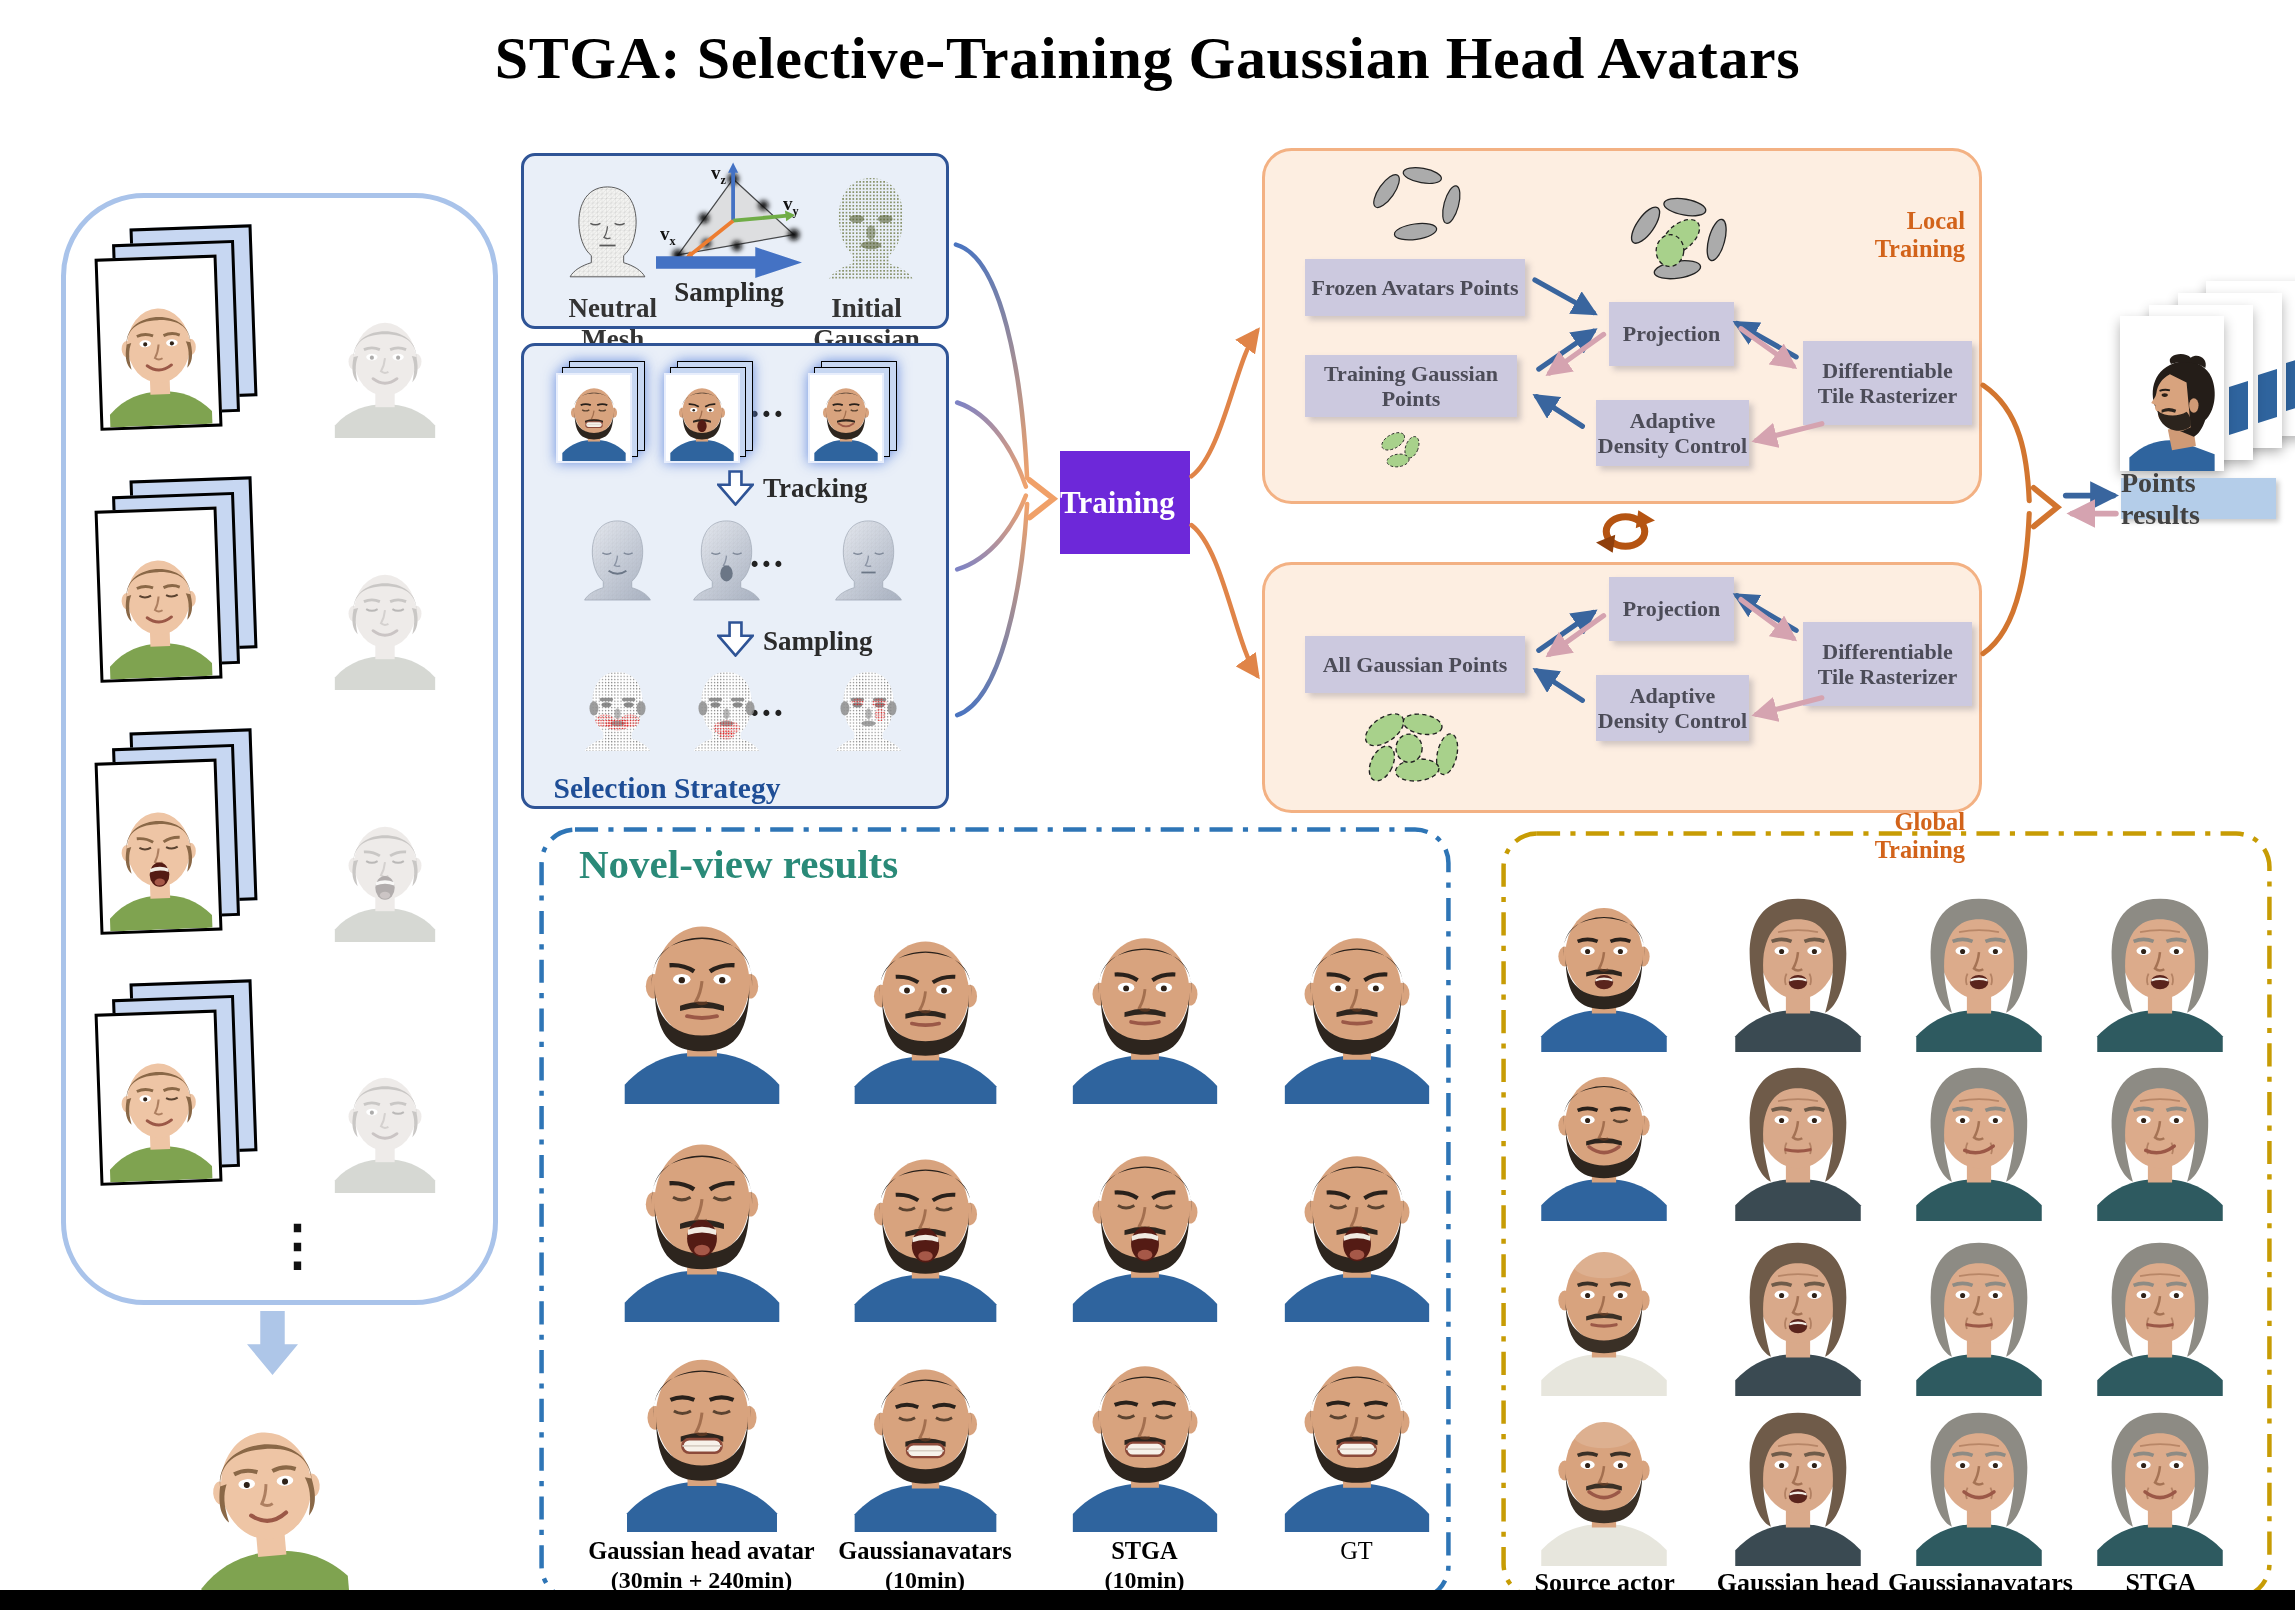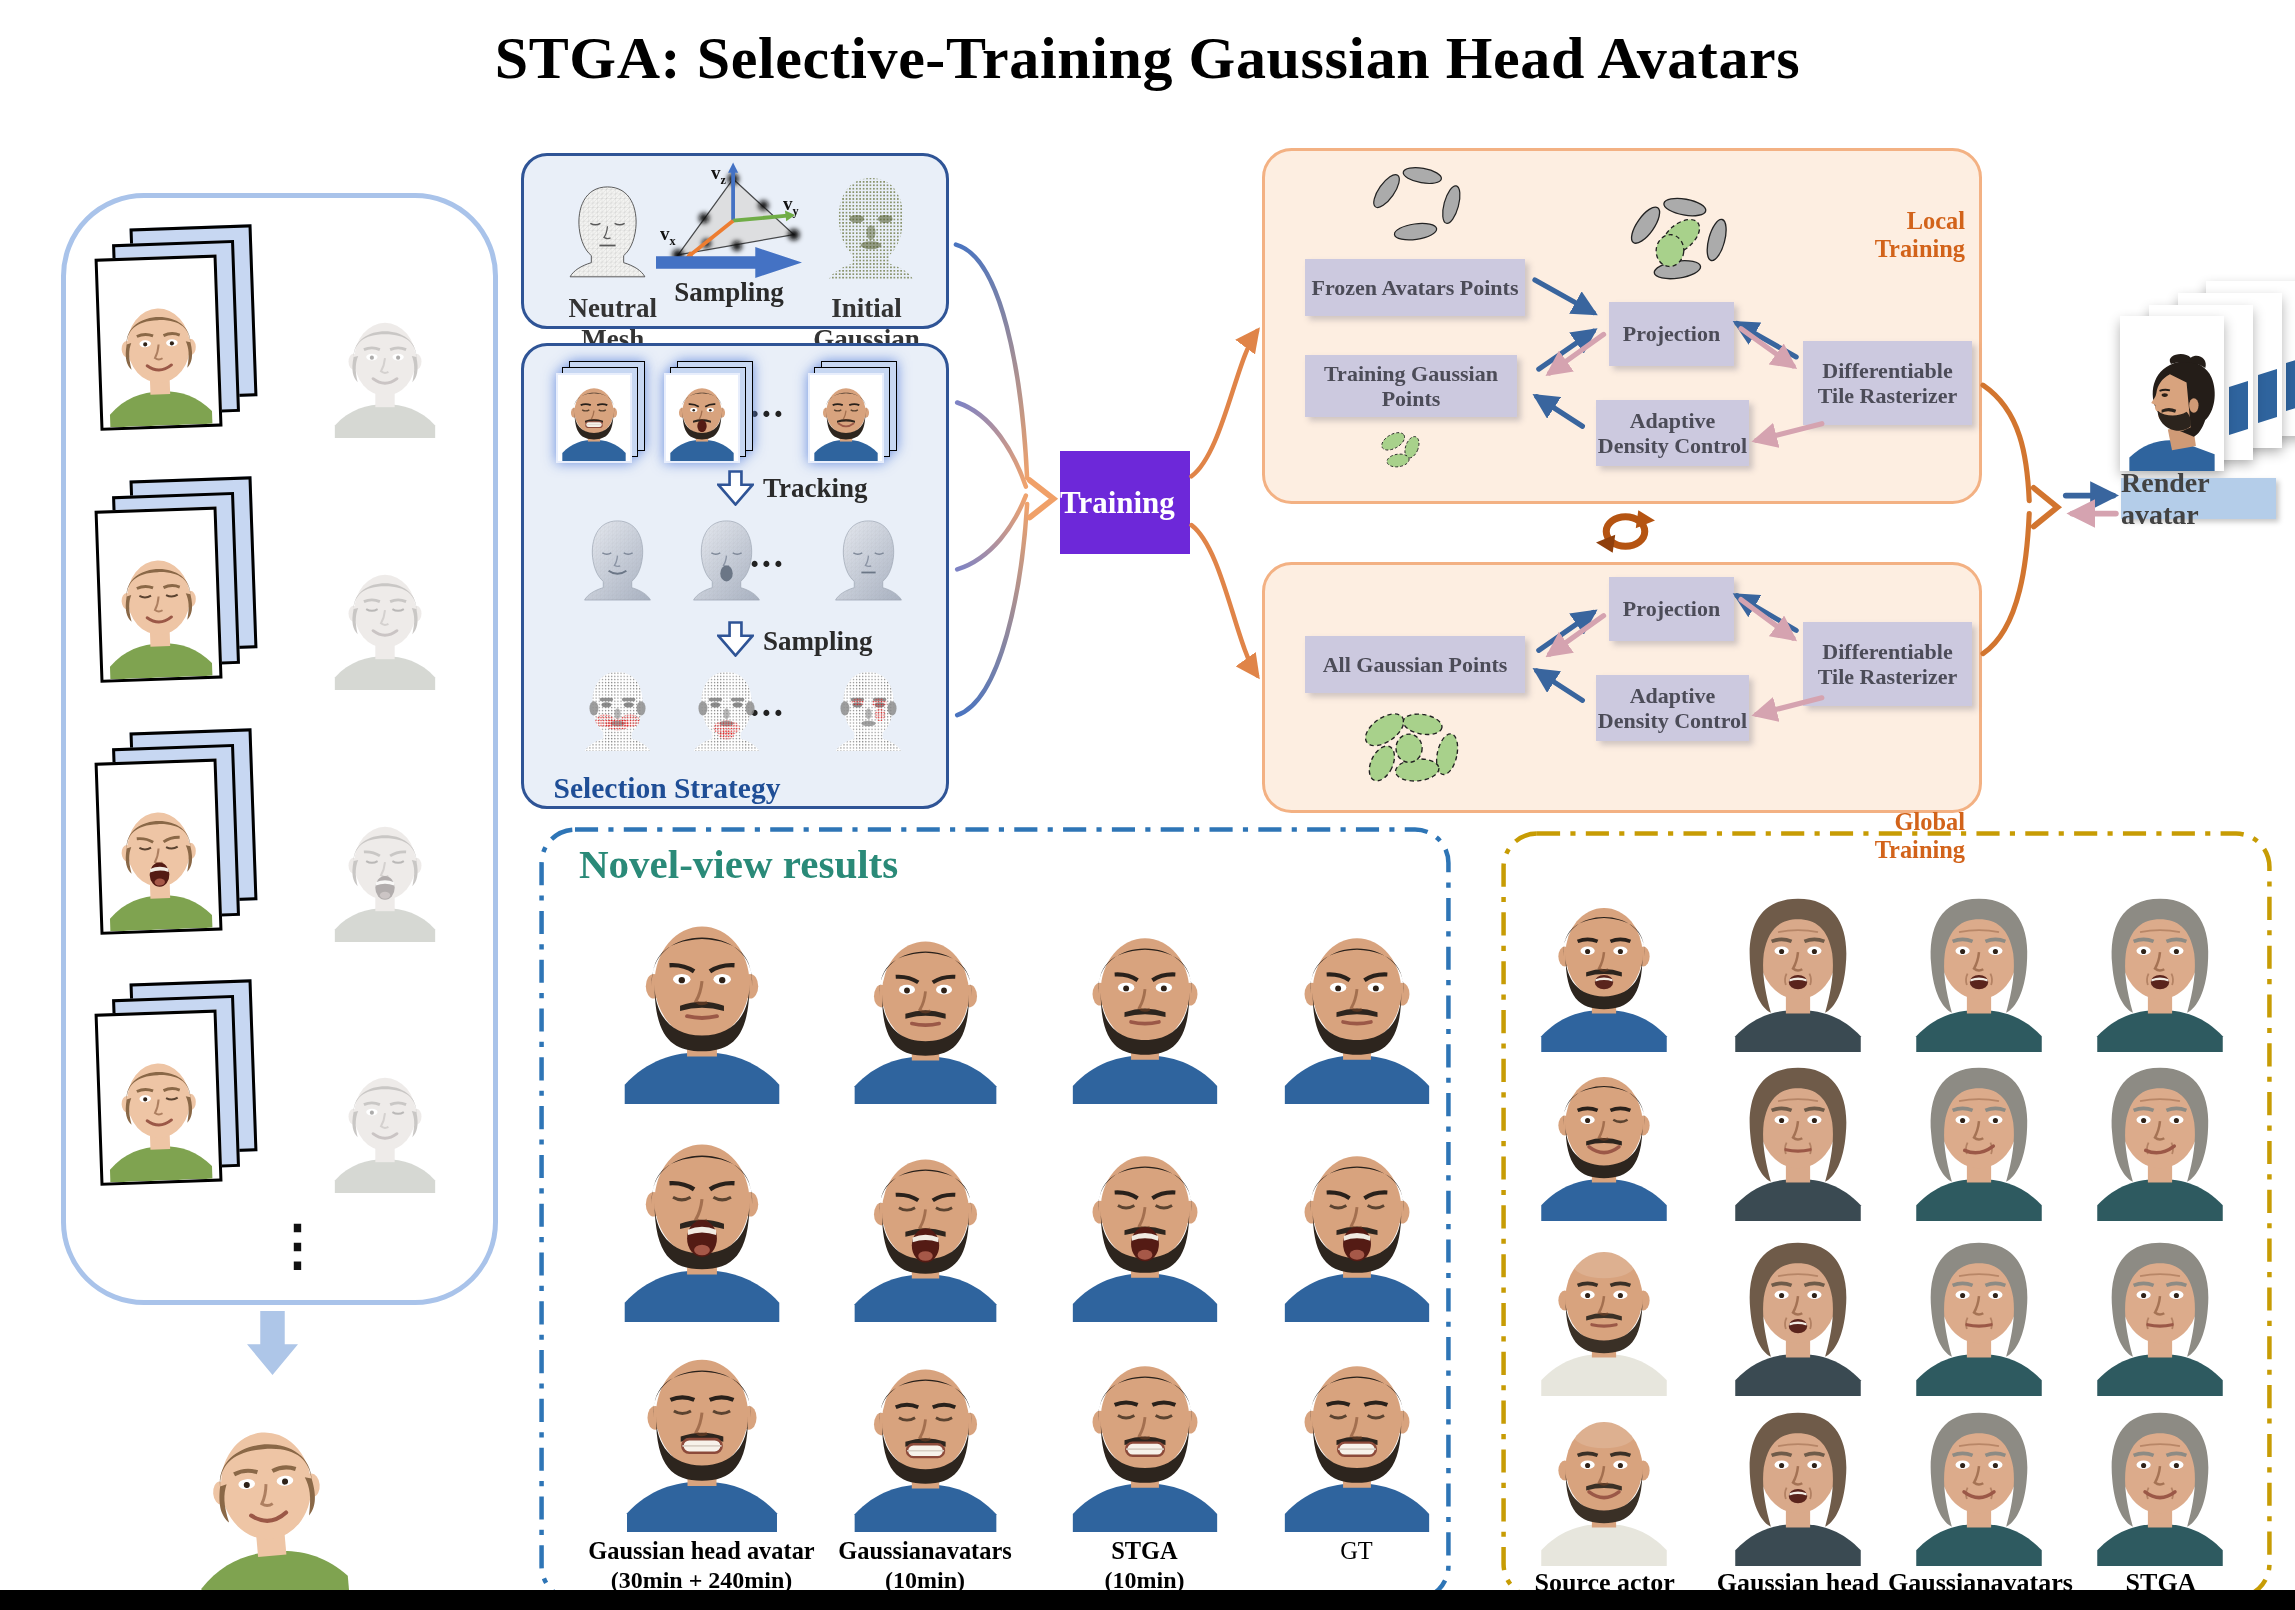--- a/index.html
+++ b/index.html
@@ -1,21 +1,21 @@
 <!DOCTYPE html>
 <html style="font-size:10.3px"><head>
 <meta charset="utf-8">
 <style>
   html,body{margin:0;padding:0;background:#fff;}
   #canvas{position:relative;width:2295px;height:1610px;background:#fff;overflow:hidden;
           font-family:"Liberation Serif","DejaVu Serif",serif;}
   .abs{position:absolute;}
   #title{position:absolute;left:0;top:24.4px;width:100%;text-align:center;font-size:60px;
          font-weight:bold;color:#000;margin:0;letter-spacing:0.6px;}
-  .panel-blue{background:#e9eff8;border:3.9px solid #2f5496;border-radius:26px;box-sizing:border-box;}
+  .panel-blue{background:#e9eff8;border:3.9px solid #2f5496;border-radius:14px;box-sizing:border-box;}
   .peach-box{background:#fdeee1;border:3.9px solid #f3b183;border-radius:29.5px;box-sizing:border-box;}
   .purple-box{background:#ccc9df;color:#4c4c58;font-weight:bold;font-size:22px;line-height:1.15;
               display:flex;align-items:center;justify-content:center;text-align:center;
               box-shadow:3.9px 3.9px 5.8px rgba(90,90,110,.28);}
   .otitle{color:#d2631a;font-weight:bold;font-size:24.4px;text-align:right;margin-top:38px;}
   .step-label{font-weight:bold;font-size:27px;color:#2b2b2b;}
   .small-cap{font-weight:bold;font-size:27px;color:#333;text-align:center;}
   .dots{font-weight:bold;font-size:37px;color:#222;letter-spacing:2.6px;}
   .training-box{background:#6d28d9;color:#fff;font-weight:bold;font-size:31px;
                 display:flex;align-items:center;justify-content:flex-start;}
@@ -589,21 +589,21 @@
             <path d="M76,76 Q86,72 96,75" stroke="#241d18" stroke-width="3.5" fill="none"></path>
             <ellipse cx="86" cy="84" rx="6" ry="3.5" fill="#2c2017"></ellipse>
             <path d="M72,114 C74,134 86,148 106,152 C118,154 130,150 136,144 C138,132 134,122 128,116 C112,126 88,126 72,114 Z" fill="#2c241d"></path>
             <path d="M80,112 Q94,106 108,112 L106,118 Q92,112 80,118 Z" fill="#2c241d"></path>
             <ellipse cx="142" cy="104" rx="9" ry="14" fill="#cf9a76"></ellipse>
           </g>
         </svg>
       </div>
   </div>
   <div class="abs render-box" style="left:2121px;top:478px;width:155px;height:41px;">
-    <span>Render avatar</span>
+    <span>Points results</span>
   </div>
 
   <div id="novel-panel" class="abs" style="left:539px;top:827px;width:912px;height:775px;">
     <svg class="abs" style="left:0;top:0;width:100%;height:100%;" viewBox="0 0 1420 1207" preserveAspectRatio="none">
       <rect x="4" y="4" width="1412" height="1199" rx="52" fill="none" stroke="#2e75b6" stroke-width="7" stroke-dasharray="36 16 8 16"></rect>
     </svg>
     <div class="panel-title" style="left:40px;top:13px;color:#2a8a78;">Novel-view results</div>
   <div style="position: absolute; left: 52px; top: 75px; width: 222px; height: 202px;"><svg viewBox="0 0 200 230" width="100%" height="100%" preserveAspectRatio="xMidYMax meet">
           <g>
             <path d="M12,230 L12,208 C38,180 68,171 100,171 C132,171 162,180 188,208 L188,230 Z" fill="#2f649e"></path>

